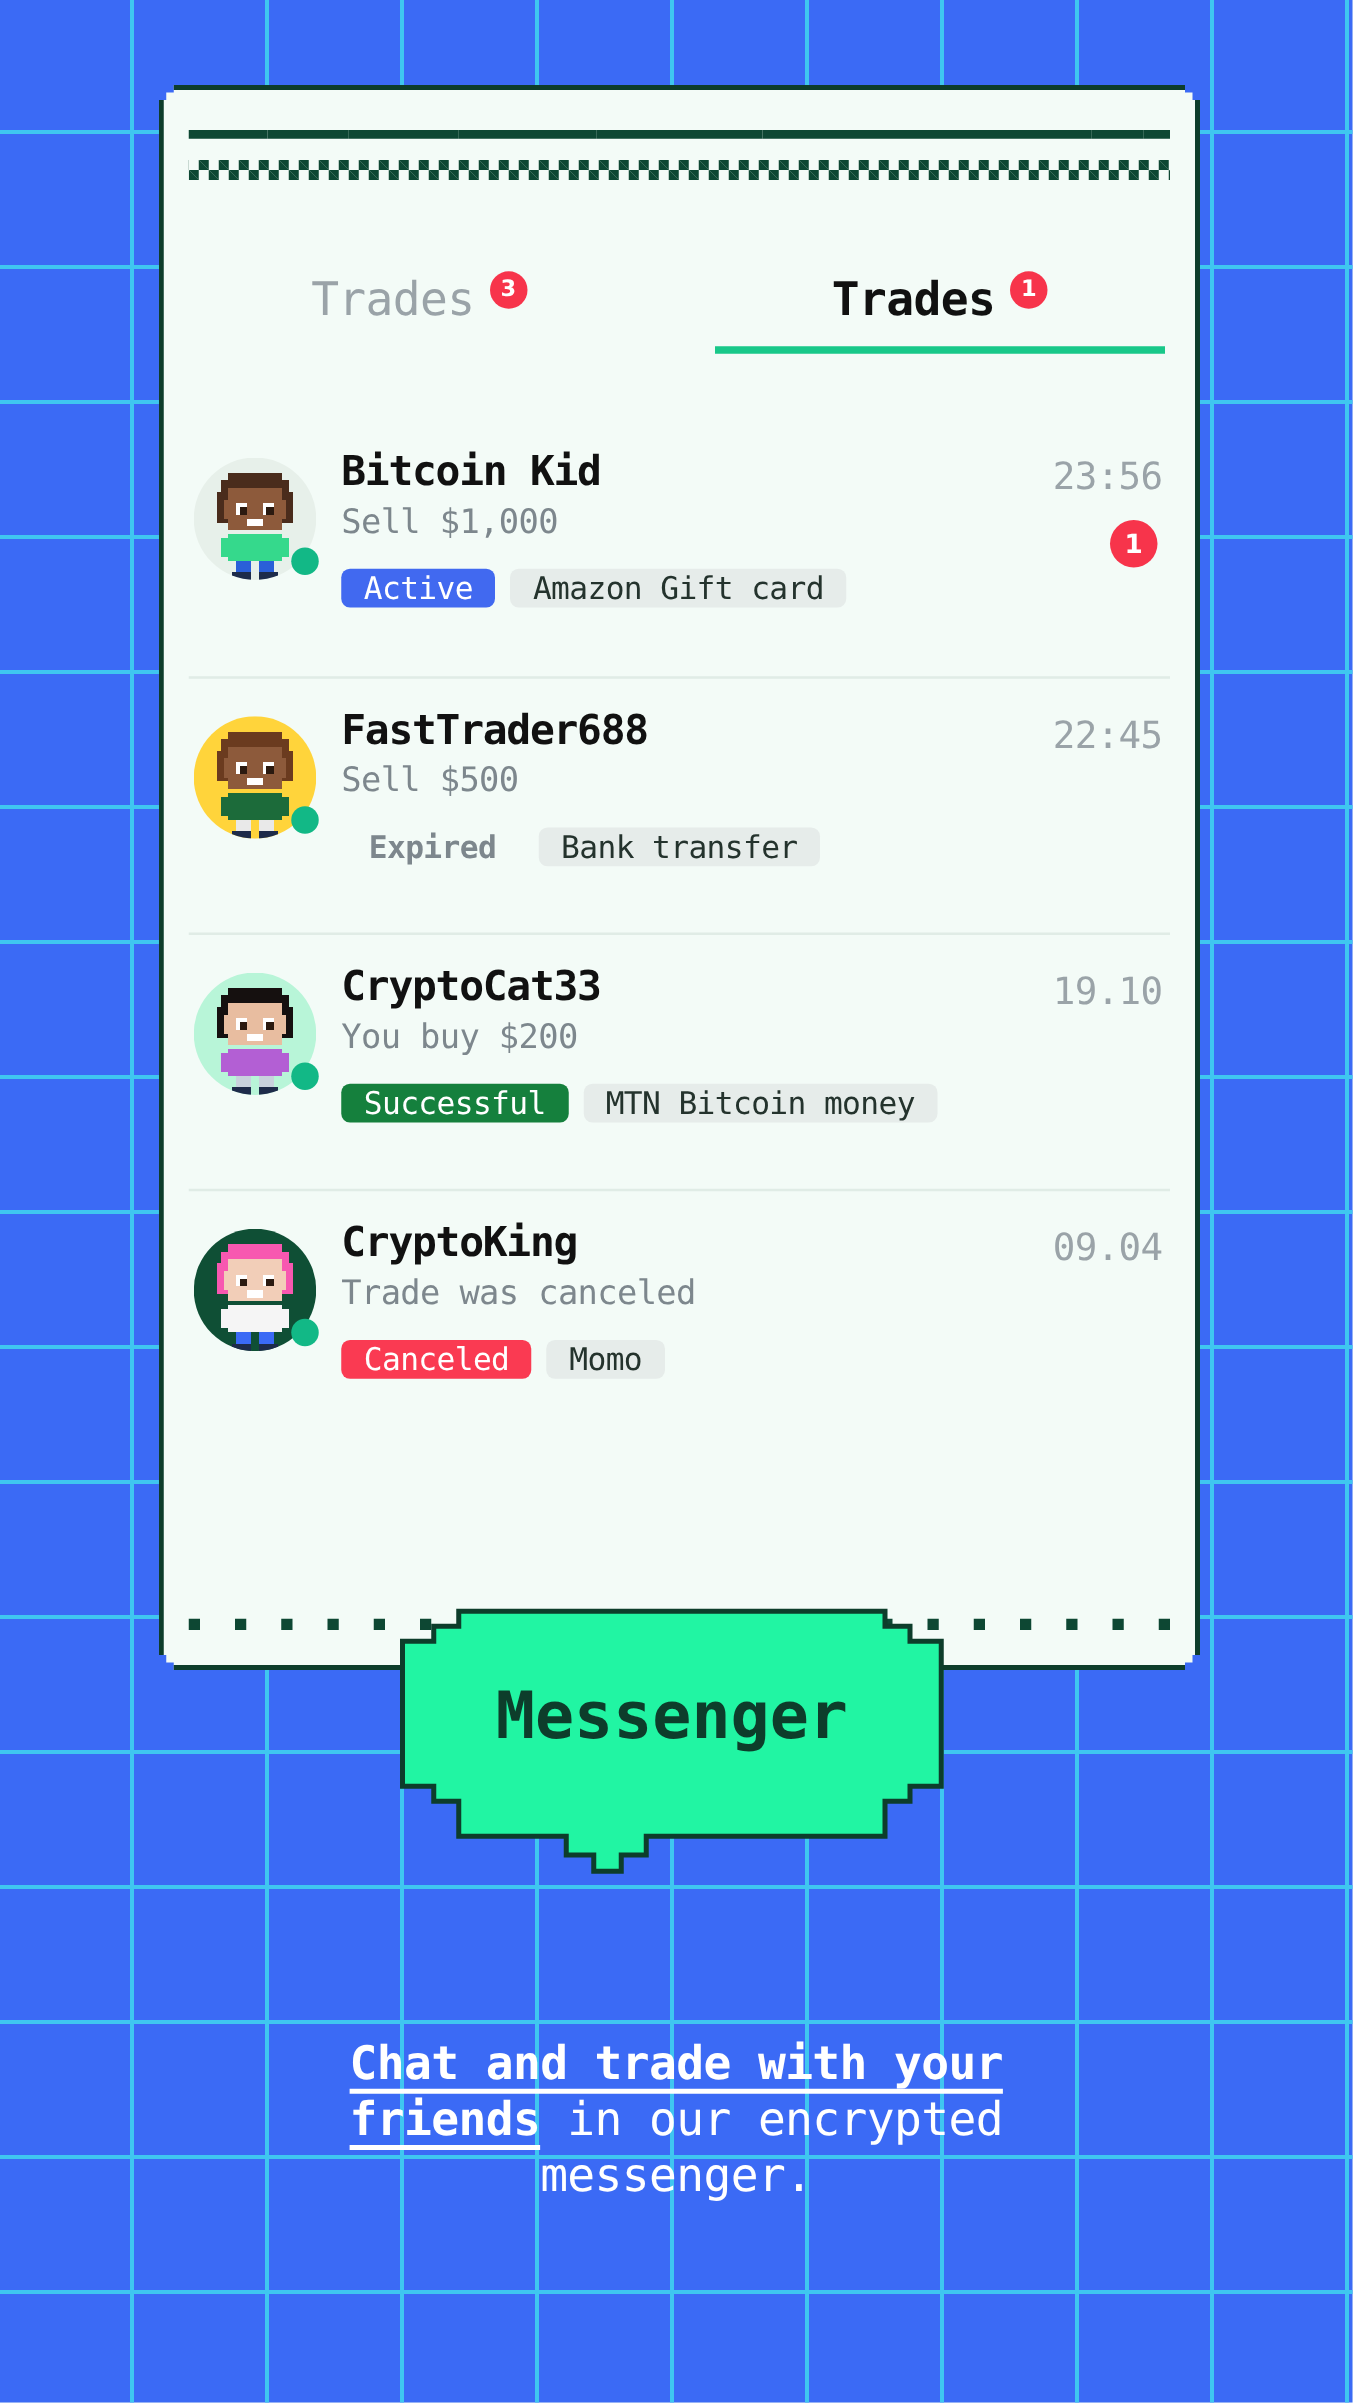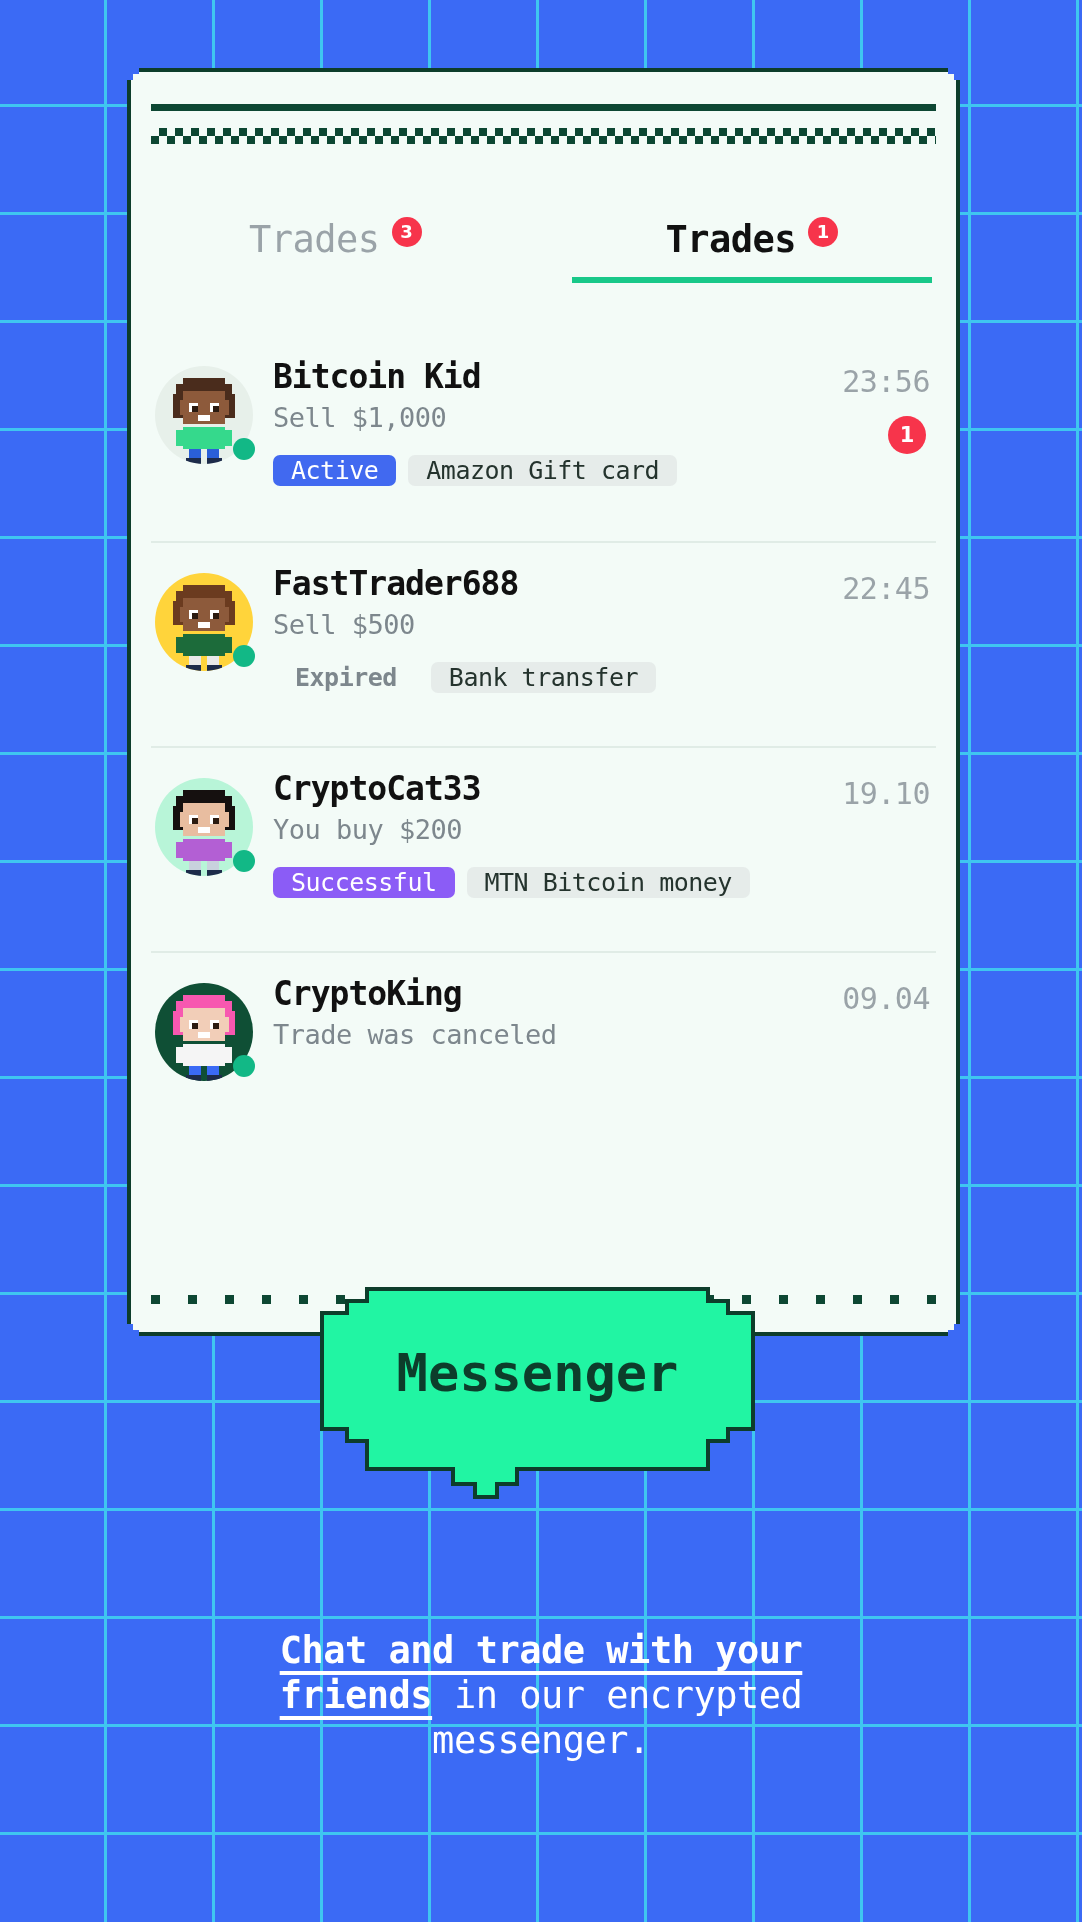--- a/index.html
+++ b/index.html
@@ -156,21 +156,21 @@
   }
 
   .chips{ display:flex; align-items:center; gap:12px; margin-top:22px; }
   .chip{
     display:inline-flex; align-items:center; justify-content:center;
     height:31px; padding:0 18px; border-radius:7px;
     font-size:25px; letter-spacing:-0.5px;
     white-space:nowrap;
   }
   .chip.status-active{ background:#4169f0; color:#fff; }
-  .chip.status-successful{ background:#8b5cf6; color:#fff; }
+  .chip.status-successful{ background:#15803d; color:#fff; }
   .chip.status-canceled{ background:#fa3a52; color:#fff; }
   .chip.status-plain{ background:transparent; color:#7d878d; padding:0 22px;font-weight:bold; }
   .chip.method{ background:#e6ecea; color:#24332d; }
 
   .time{
     position:absolute; right:6px; top:28px;
     font-size:30px; color:#9aa3a8; letter-spacing:-0.5px;
   }
   .row-badge{
     position:absolute; right:10px; top:80px;
@@ -434,20 +434,24 @@
     <rect x="17" y="27" width="4" height="4" fill="#3b6af5"></rect>
     <rect x="10" y="30" width="5" height="2" fill="#1d2b4a"></rect>
     <rect x="17" y="30" width="5" height="2" fill="#1d2b4a"></rect>
   </svg>
           </div>
           <span class="online-dot"></span>
         </div>
         <div class="row-main">
           <div class="uname">CryptoKing</div>
           <div class="subtitle">Trade was canceled</div>
+          <div class="chips">
+            <span class="chip status-canceled">Canceled</span>
+            <span class="chip method">Momo</span>
+          </div>
         </div>
         <div class="time">09.04</div>
       </div>
     </div>
 </div>
 
 <div class="bubble-wrap">
   <svg class="bubble-svg" viewBox="0 0 465 250" preserveAspectRatio="none">
     <path d="M62 0 H403 V12 H423 V24 H448 V140 H423 V152 H403 V180 H212 V195 H192 V208 H170 V195 H148 V180 H62 V152 H42 V140 H17 V24 H42 V12 H62 Z" transform="translate(0,12)" fill="#21f5a3" stroke="#0d3d2b" stroke-width="4"></path>
   </svg>

